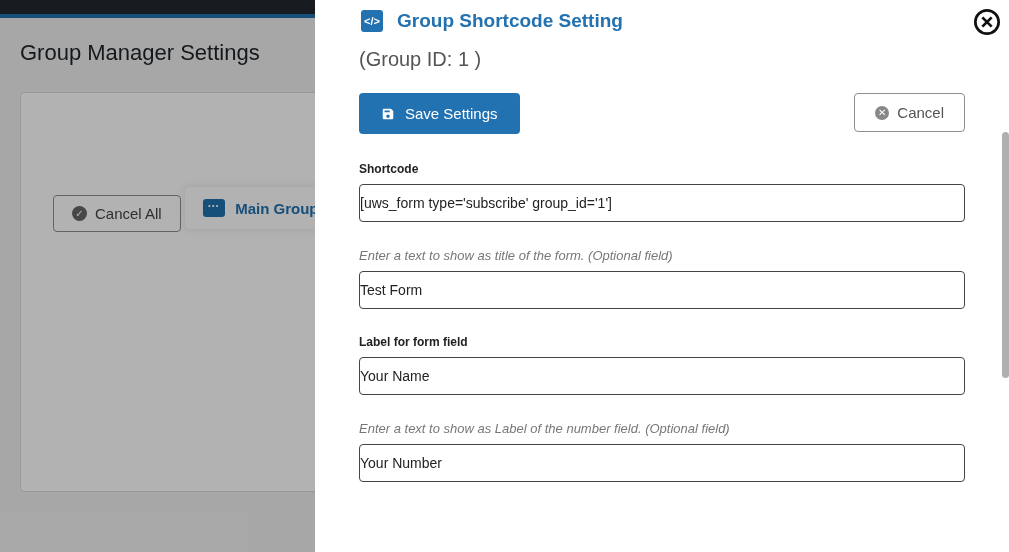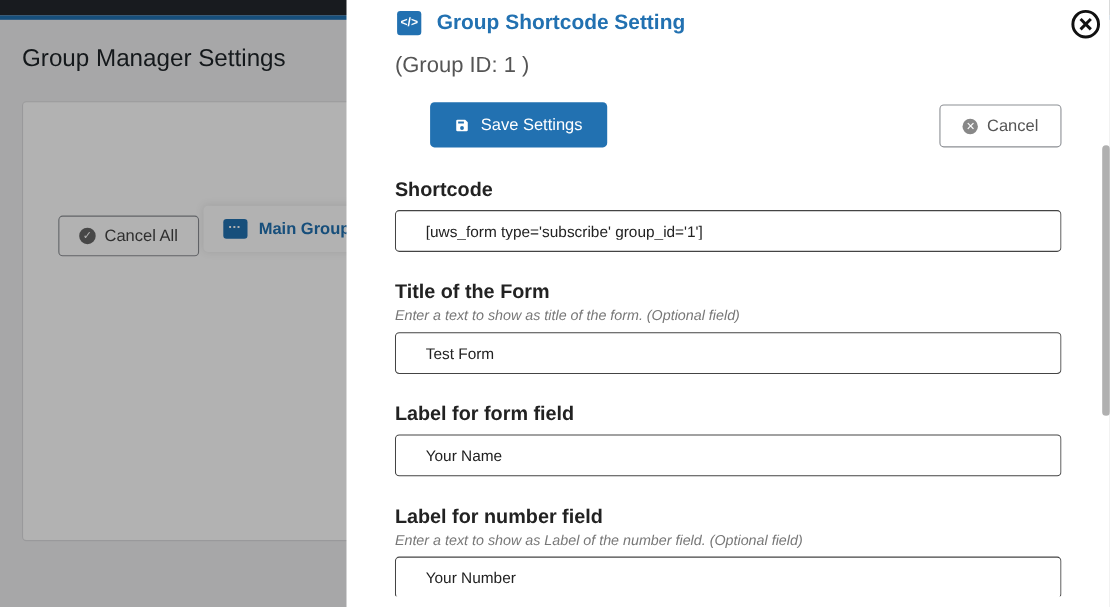--- a/index.html
+++ b/index.html
@@ -29,30 +29,30 @@
     
     .panel { position:absolute; top:0; right:0; width:694px; height:552px; background:#fff; }
     .panel-inner { position:absolute; inset:0; overflow:hidden; }
     .close-x { position:absolute; right:8px; top:8px; width:28px; height:28px; cursor:pointer; }
     .close-x svg { width:28px; height:28px; }
     .p-head { display:flex; align-items:center; gap:14px; padding:10px 0 0 2px; }
     .p-head-icon { width:22px;height:22px;background:#2271b1;border-radius:3px;display:flex;align-items:center;justify-content:center;color:#fff;font-size:11px;font-weight:bold;}
     .p-title { color:#2271b1; font-size:19px; font-weight:600; }
     .content { padding: 0 44px; }
     .sub-id { margin-top:16px; font-size:20px; color:#555; }
-    .action-row { margin-top:22px; display:flex; justify-content:space-between; align-items:flex-end;margin-left:32px; }
+    .action-row { margin-top:22px; display:flex; justify-content:space-between; align-items:flex-start; }
     .btn-primary { background:#2271b1; color:#fff; border:none; border-radius:4px; padding:12px 22px; font-size:15px; display:inline-flex; align-items:center; gap:10px; cursor:pointer; }
     .save-i { width:14px;height:14px; }
     .btn-secondary { background:#fff; border:1px solid #8c8f94; border-radius:4px; padding:10px 20px; font-size:15px; color:#555; display:inline-flex; align-items:center; gap:8px; cursor:pointer;}
     .x-circle { width:14px;height:14px;border-radius:50%;background:#888;color:#fff;display:inline-flex;align-items:center;justify-content:center;font-size:10px; }
     .form-area { margin-top:28px; height:380px; overflow:hidden; }
     .fld { margin-bottom:26px; }
-    .fld-label { font-size:18px; font-weight:600; color:#222; }
+    .fld-label { font-size:12px; font-weight:600; color:#222; }
     .fld-hint { font-size:13px; font-style:italic; color:#777; margin-top:3px; }
-    .fld-input { margin-top:8px; width:100%; border:1px solid #444; border-radius:4px; padding:10px 27px; font-size:14px; color:#222; }
+    .fld-input { margin-top:8px; width:100%; border:1px solid #444; border-radius:4px; padding:10px 0; font-size:14px; color:#222; }
     .scrollbar { position:absolute; right:0; top:132px; width:7px; height:246px; background:#b0b0b0; border-radius:4px; }
   </style>
 </head>
 <body>
 
 <div class="bg-page">
   <div class="top-bar-dark"></div>
   <div class="top-bar-blue"></div>
   <h1 class="page-title">Group Manager Settings</h1>
   <div class="card-wrap">
@@ -110,30 +110,28 @@
           <span>Cancel</span>
         </button>
       </div>
 
       <div class="form-area">
         <div class="fld">
           <div class="fld-label">Shortcode</div>
           <input class="fld-input" value="[uws_form type='subscribe' group_id='1']" style="">
         </div>
         <div class="fld">
-          <div class="fld-label">Title of the Form</div>
           <div class="fld-hint">Enter a text to show as title of the form. (Optional field)</div>
           <input class="fld-input" value="Test Form" style="">
         </div>
         <div class="fld">
           <div class="fld-label">Label for form field</div>
           <input class="fld-input" value="Your Name" style="">
         </div>
         <div class="fld">
-          <div class="fld-label">Label for number field</div>
           <div class="fld-hint">Enter a text to show as Label of the number field. (Optional field)</div>
           <input class="fld-input" value="Your Number" style="">
         </div>
       </div>
     </div>
     <div class="scrollbar"></div>
   </div>
 </div>
 
 </body></html>

